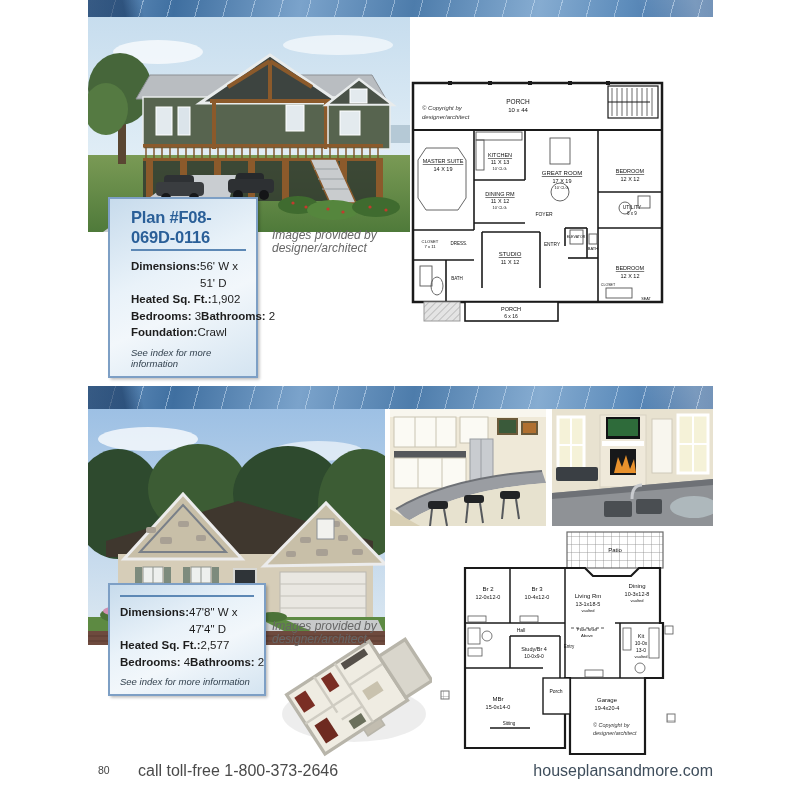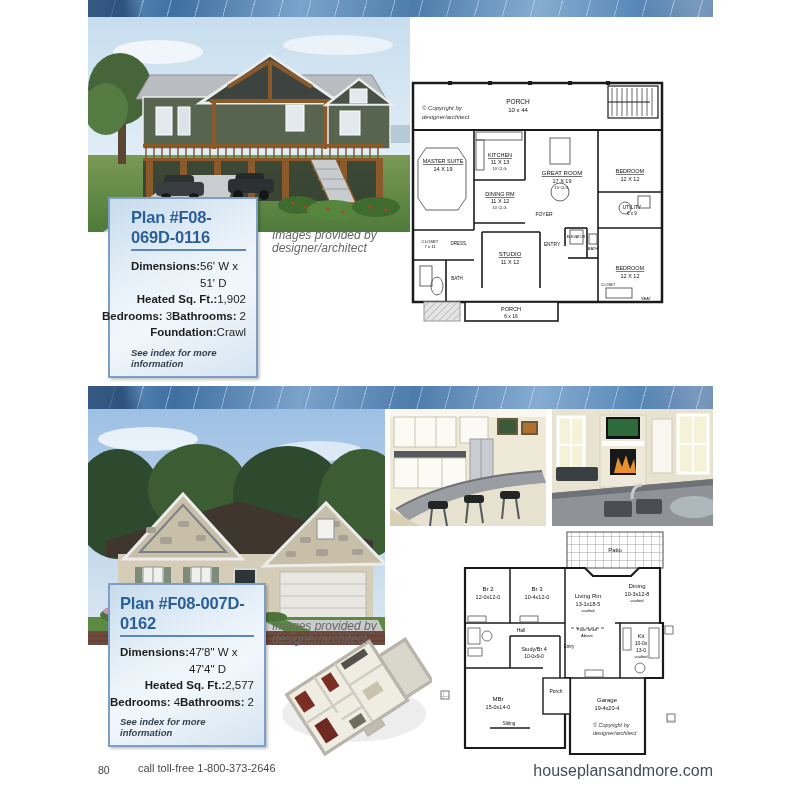--- a/index.html
+++ b/index.html
@@ -20,31 +20,31 @@
   
   .photo{position:absolute;overflow:hidden;}
   .photo svg{display:block;}
 
   
   .info-box{position:absolute;box-sizing:border-box;border:2px solid #7d9fc5;
     background:linear-gradient(155deg,#c7dbec 0%,#e9f2f9 40%,#f2f7fb 60%,#d4e4f1 100%);
     padding:8px 10px 7px 10px;box-shadow:1.5px 1.5px 3px rgba(0,0,0,.28);}
   .info-box h2{margin:0;font-size:16.5px;font-weight:bold;color:#2a5f98;letter-spacing:-.2px;line-height:20px;}
   .title-rule{height:2px;background:#5d88b5;margin:2px 0 7px 0;}
-  .spec-row{display:flex;justify-content:flex-end;font-size:11.5px;line-height:16.5px;color:#1d1d1d;}
+  .spec-row{display:flex;justify-content:flex-start;font-size:11.5px;line-height:16.5px;color:#1d1d1d;}
   .spec-row b{font-weight:bold;}
   .spec-row .v{margin-left:3px;}
   .spec-para{font-size:11.5px;line-height:15.5px;color:#1d1d1d;margin:0;}
-  .index-note{font-style:italic;font-size:9.5px;color:#33424f;margin-top:6px;font-weight:bold;}
+  .index-note{font-style:italic;font-size:9.5px;color:#33424f;margin-top:6px;}
 
   .credit{position:absolute;font-style:italic;font-size:12px;line-height:12.5px;color:#666;width:115px;}
 
   
   .footer-pg{position:absolute;left:98px;top:764px;font-size:10.5px;color:#444;}
-  .footer-phone{position:absolute;left:138px;top:762px;font-size:11px;color:#4a4a4a;}
+  .footer-phone{position:absolute;left:138px;top:762px;font-size:16px;color:#4a4a4a;}
   .footer-web{position:absolute;right:87px;top:762px;font-size:16px;color:#3f4e5c;}
 
   
   svg text{font-family:"Liberation Sans", sans-serif;fill:#111;text-anchor:middle;}
   svg text.u{text-decoration:underline;}
   svg text.cpy{font-style:italic;fill:#333;text-anchor:start;}
 </style>
 </head>
 <body>
 
@@ -566,21 +566,20 @@
     <rect x="14" y="-38" width="34" height="9" fill="#55504a"></rect>
     <rect x="18" y="4" width="22" height="14" fill="#c9c2ae"></rect>
     <rect x="-16" y="26" width="18" height="12" fill="#6b705c"></rect>
     <rect x="58" y="-20" width="38" height="60" fill="#d9d6cc" stroke="#b8b5aa" stroke-width="4"></rect>
     <rect x="-6" y="44" width="24" height="10" fill="#c2bdb0" stroke="#b8b5aa" stroke-width="2"></rect>
   </g>
 </svg>
 </div>
 
 <div class="info-box" style="left:108px;top:583px;width:158px;">
-  <h2>Plan #F08-007D-0162</h2>
   <div class="title-rule"></div>
   <div class="spec-row">
     <b>Dimensions:</b>
     <span>47'8" W x 47'4" D</span>
   </div>
   <div class="spec-row">
     <b>Heated Sq. Ft.:</b>
     <span>2,577</span>
   </div>
   <div class="spec-row">

